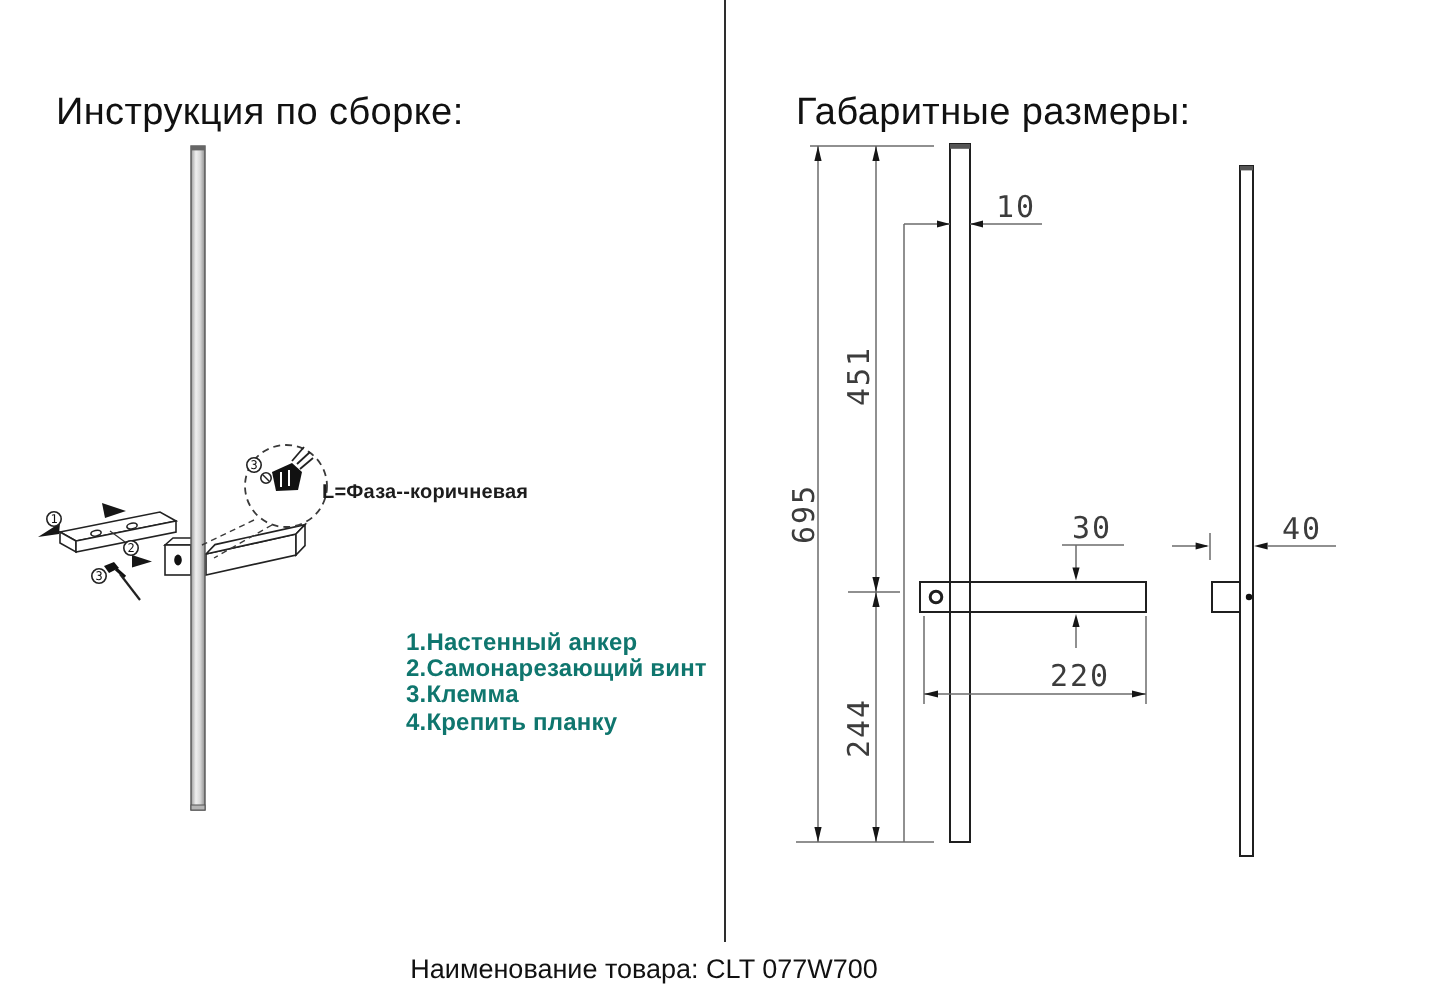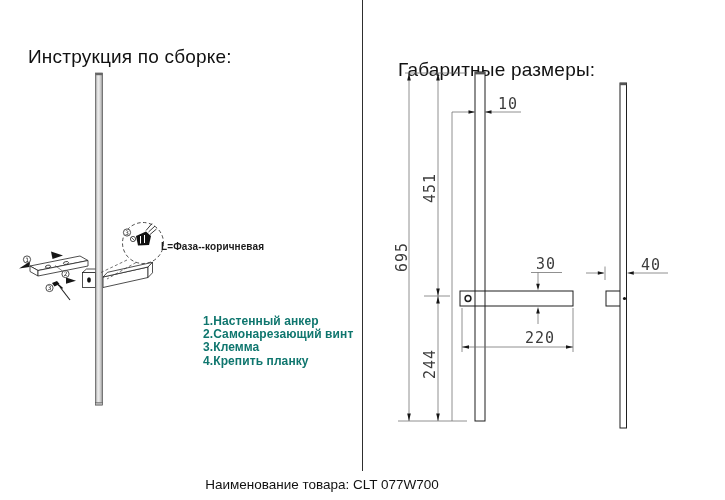--- a/index.html
+++ b/index.html
@@ -5,21 +5,21 @@
   html,body{margin:0;padding:0;background:#fff;}
   .screen{
     position:relative;width:725px;height:500px;background:#ffffff;
     font-family:"Liberation Sans",sans-serif;overflow:hidden;
   }
   .layer{position:absolute;left:0;top:0;}
   .panel-title{
     position:absolute;font-size:19px;color:#111;letter-spacing:.2px;margin-top:40px;
   }
   .title-left{left:28px;top:6px;}
-  .title-right{left:398px;top:19px;}
+  .title-right{left:398px;top:6px;}
   .divider{position:absolute;left:362px;top:0;width:1px;height:471px;background:#2e2e2e;}
   .legend{
     position:absolute;left:161px;top:240px;font-size:10px;font-weight:700;
     color:#1c1c1c;line-height:13.4px;letter-spacing:.1px;
   }
   .steps{
     position:absolute;left:203px;top:315px;font-size:12px;font-weight:700;
     color:#0f766e;line-height:13.2px;letter-spacing:.1px;
   }
   .footer{

